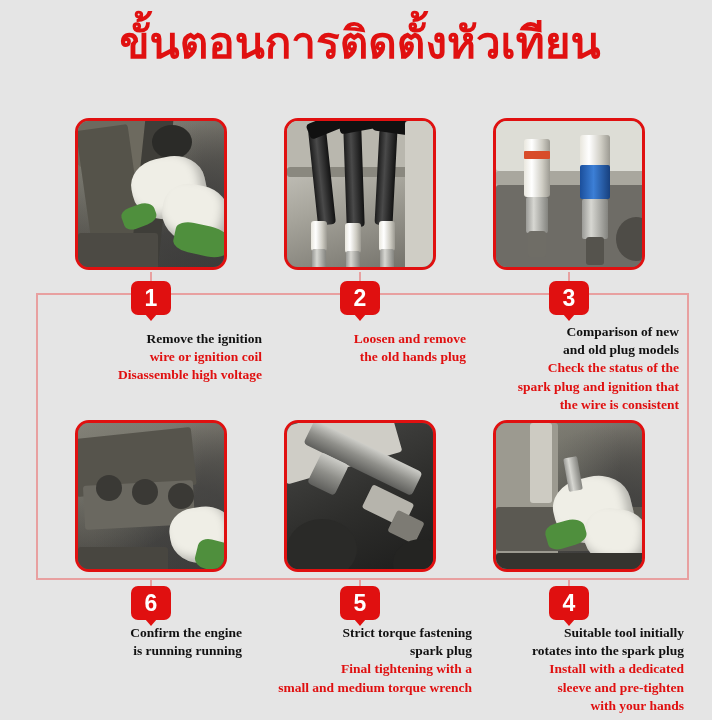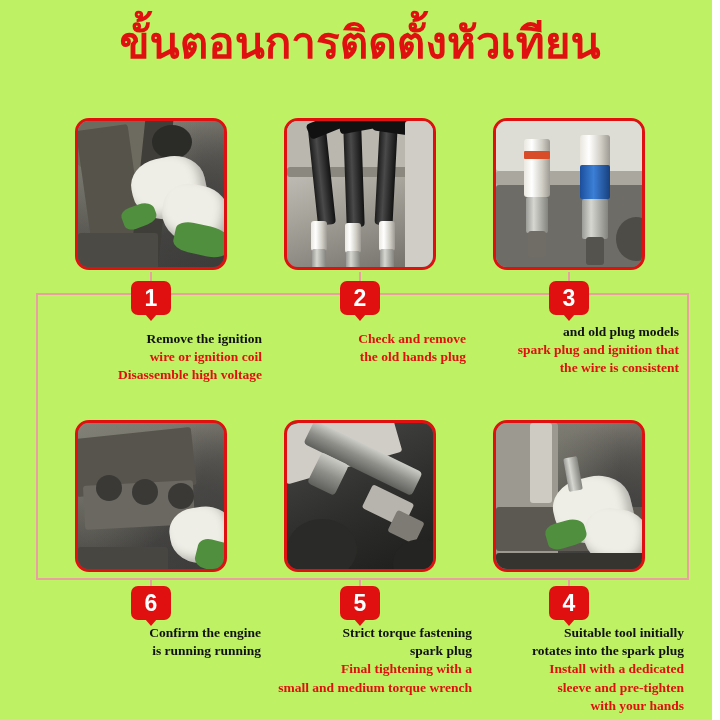--- a/index.html
+++ b/index.html
@@ -10,21 +10,21 @@
     width: 720px;
     height: 720px;
     background: #ffffff;
     font-family: "Liberation Sans", sans-serif;
     overflow: hidden;
   }
   #page {
     position: relative;
     width: 712px;
     height: 720px;
-    background: #bef264;
+    background: #e5e5e5;
   }
 
   
   .title {
     position: absolute;
     top: 18px;
     left: 0;
     width: 720px;
     text-align: center;
     font-family: "DejaVu Sans", sans-serif;
@@ -234,26 +234,28 @@
   <div class="badge" style="left:340px; top:281px;">2</div>
   <div class="badge" style="left:549px; top:281px;">3</div>
 
   <div class="caption" style="left:40px; top:330px; width:222px;">
     <span class="black">Remove the ignition</span>
     <span class="red">wire or ignition coil</span>
     <span class="red">Disassemble high voltage</span>
   </div>
 
   <div class="caption" style="left:254px; top:330px; width:212px;">
-    <span class="red">Check and remove</span>
+    <span class="red">Loosen and remove</span>
     <span class="red">the old hands plug</span>
   </div>
 
   <div class="caption" style="left:463px; top:323px; width:216px;">
+    <span class="black">Comparison of new</span>
     <span class="black">and old plug models</span>
+    <span class="red">Check the status of the</span>
     <span class="red">spark plug and ignition that</span>
     <span class="red">the wire is consistent</span>
   </div>
 
   <div class="photo" style="left:75px; top:420px;">
     <div class="inner bg-engine">
       <div class="bar" style="left:-4px; top:10px; width:120px; height:58px; background:#56544c; transform:rotate(-6deg);"></div>
       <div class="bar" style="left:6px; top:60px; width:110px; height:44px; background:#6a6860; transform:rotate(-3deg);"></div>
       <div class="blob" style="left:18px; top:52px; width:26px; height:26px; background:#3a3935;"></div>
       <div class="blob" style="left:54px; top:56px; width:26px; height:26px; background:#3a3935;"></div>
@@ -295,21 +297,21 @@
   <div class="line v" style="left:150px; top:578px; height:14px;"></div>
   <div class="line v" style="left:359px; top:578px; height:14px;"></div>
   <div class="line v" style="left:568px; top:578px; height:14px;"></div>
   <div class="line v" style="left:36px; top:293px; height:285px;"></div>
   <div class="line v" style="left:687px; top:293px; height:285px;"></div>
 
   <div class="badge" style="left:131px; top:586px;">6</div>
   <div class="badge" style="left:340px; top:586px;">5</div>
   <div class="badge" style="left:549px; top:586px;">4</div>
 
-  <div class="caption" style="left:47px; top:624px; width:214px;">
+  <div class="caption" style="left:28px; top:624px; width:214px;">
     <span class="black">Confirm the engine</span>
     <span class="black">is running running</span>
   </div>
 
   <div class="caption" style="left:460px; top:624px; width:224px;">
     <span class="black">Suitable tool initially</span>
     <span class="black">rotates into the spark plug</span>
     <span class="red">Install with a dedicated</span>
     <span class="red">sleeve and pre-tighten</span>
     <span class="red">with your hands</span>

